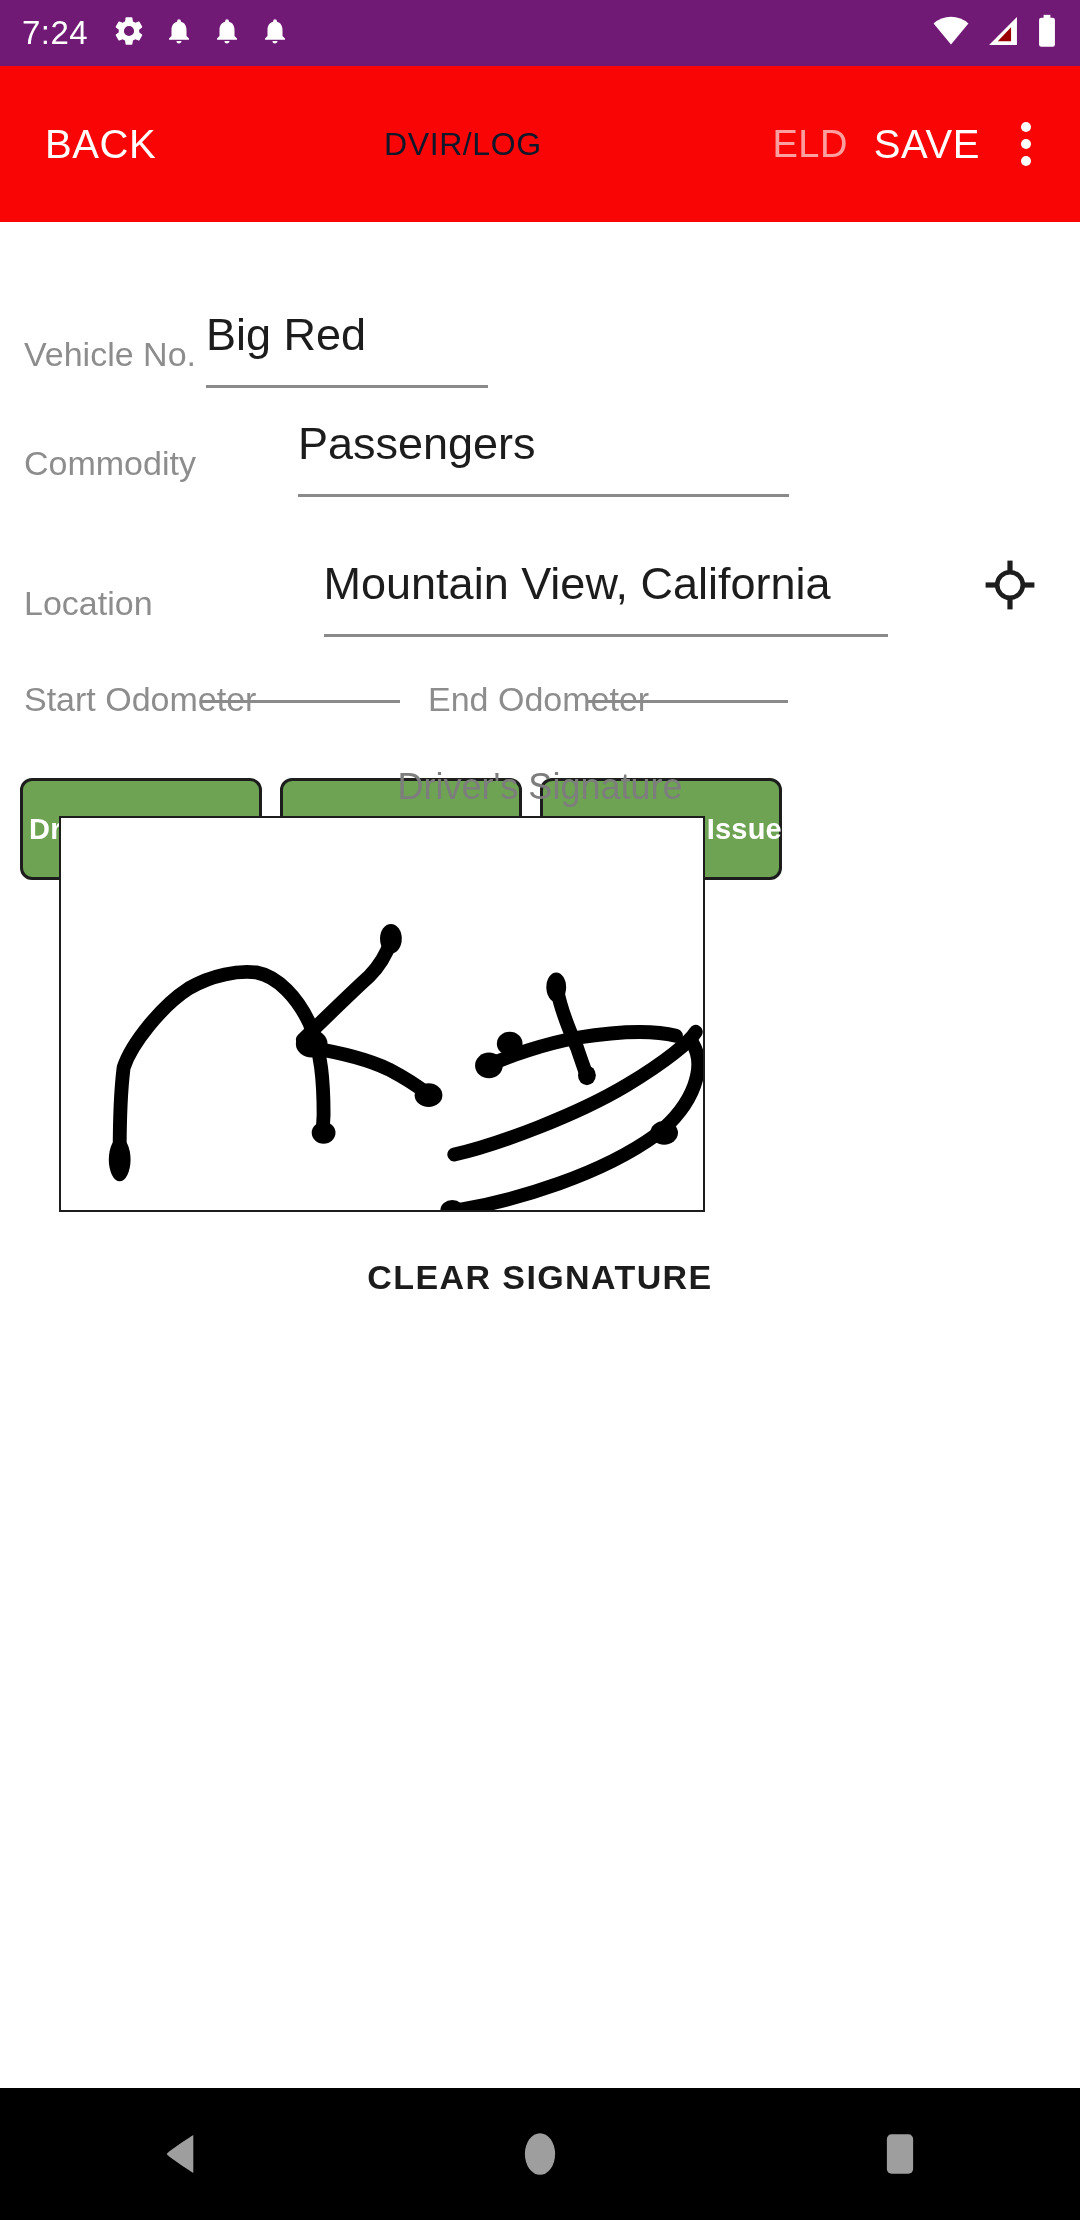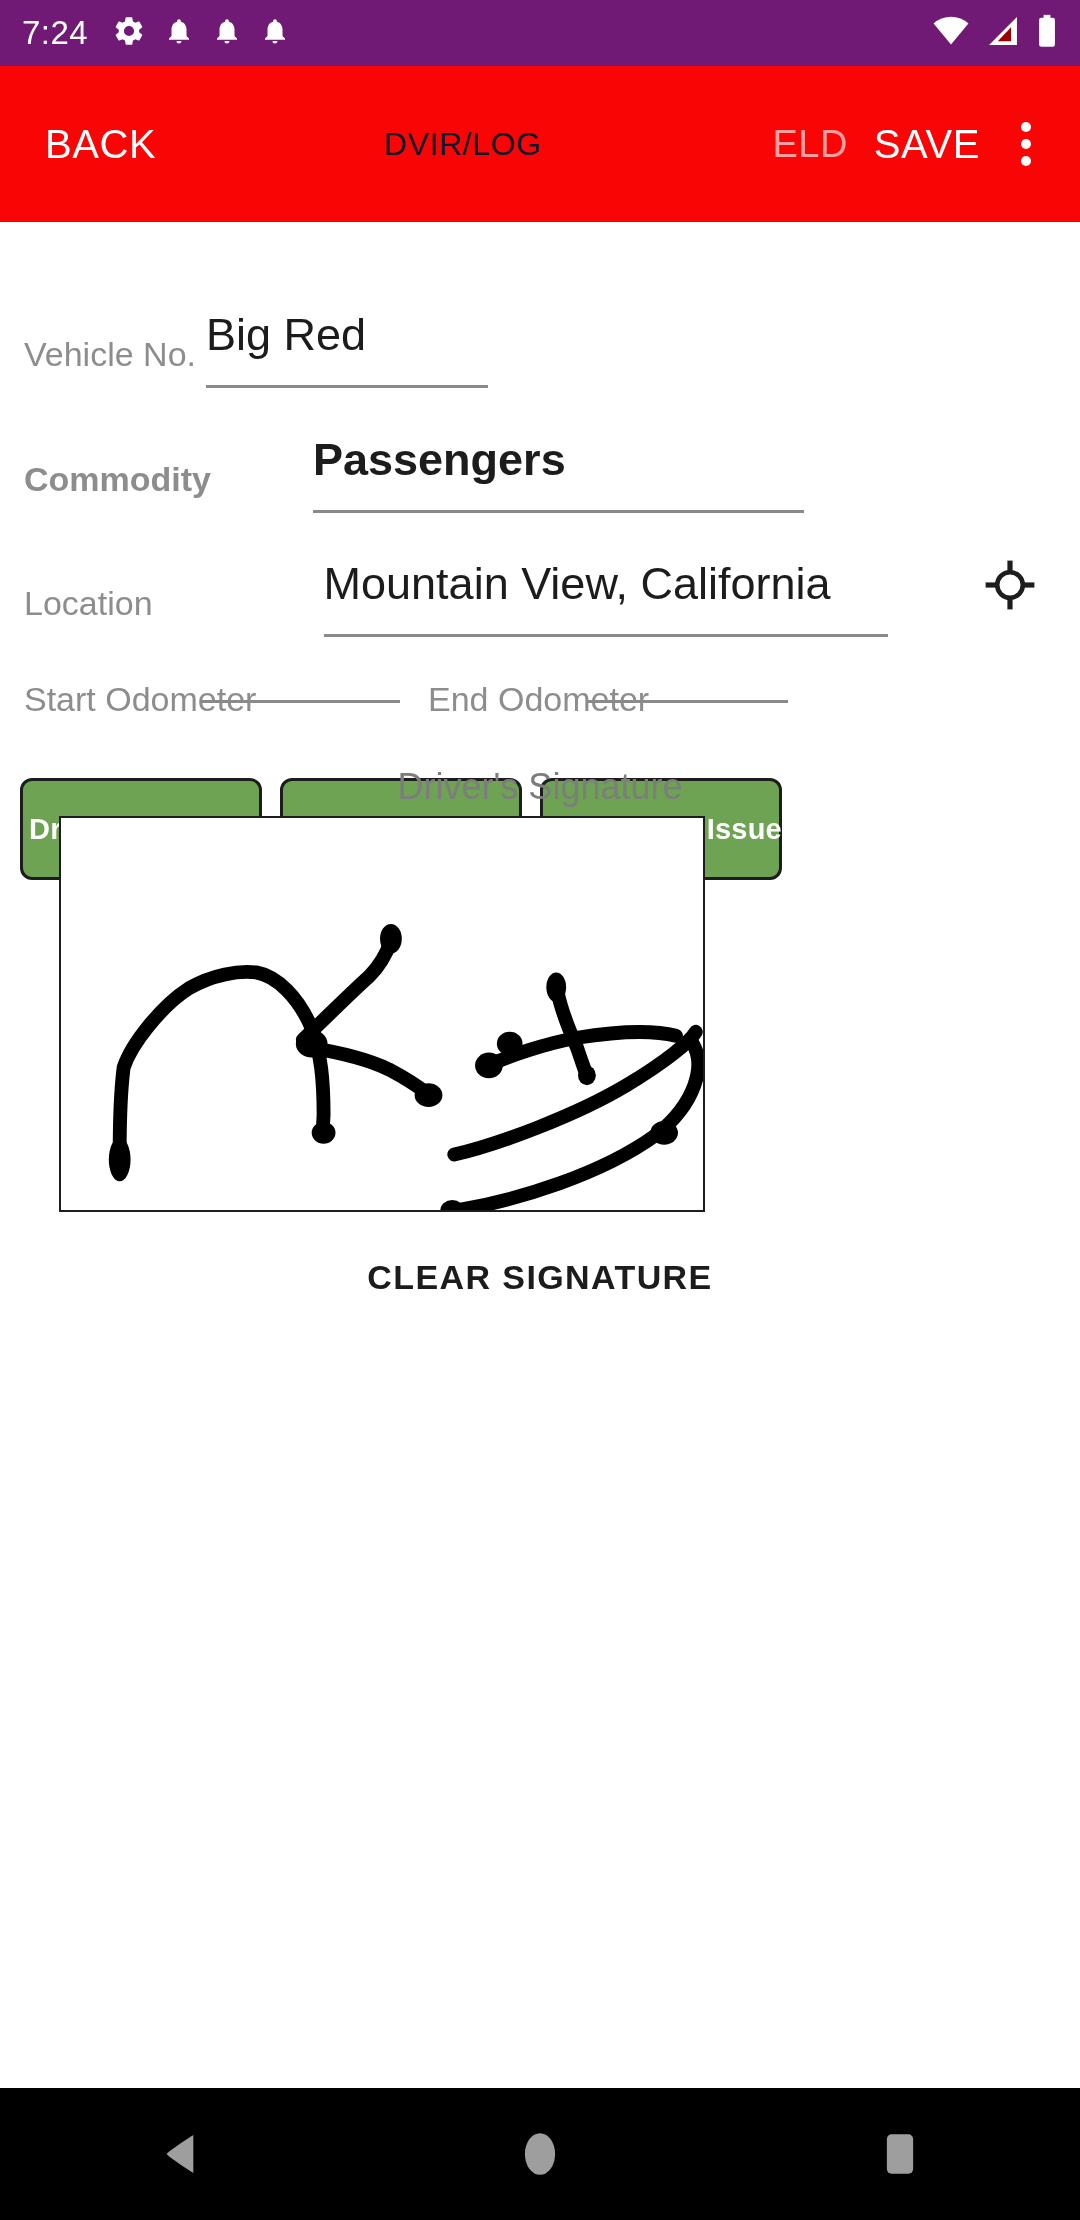--- a/index.html
+++ b/index.html
@@ -72,21 +72,21 @@
     color:#1c1c1c; font-size:45px; line-height:56px;
     padding-bottom:22px; white-space:nowrap; overflow:hidden;
   }
 
   
   #row-vehicle { top:85px; left:24px; }
   #row-vehicle .fl { margin-bottom:14px; margin-right:10px; }
   #row-vehicle .fin { width:282px; }
 
   
-  #row-commodity { top:210px; left:24px;font-weight:bold; }
+  #row-commodity { top:194px; left:24px; }
   #row-commodity .fl { margin-bottom:14px; }
   #row-commodity .fin { width:491px; margin-left:102px; }
 
   
   #row-location { top:334px; left:24px;gap:44px; }
   #row-location .fl { margin-bottom:14px; }
   #row-location .fin { width:564px; margin-left:127px; }
   .gps-ico { position:absolute; left:984px; top:337px; }
 
   

